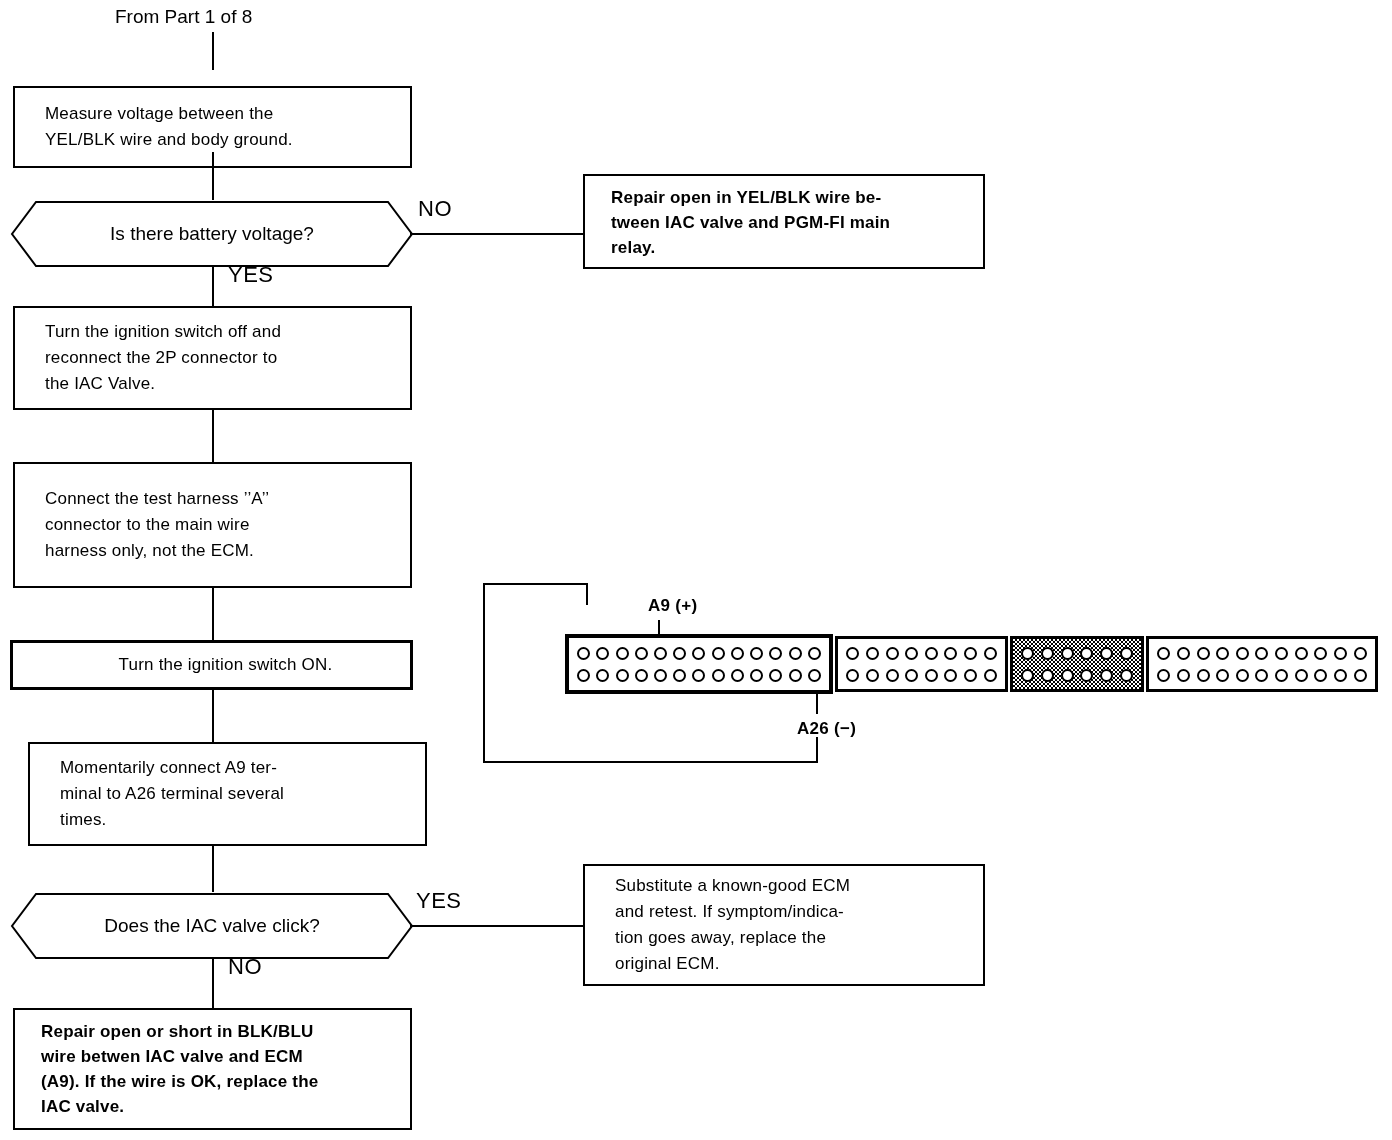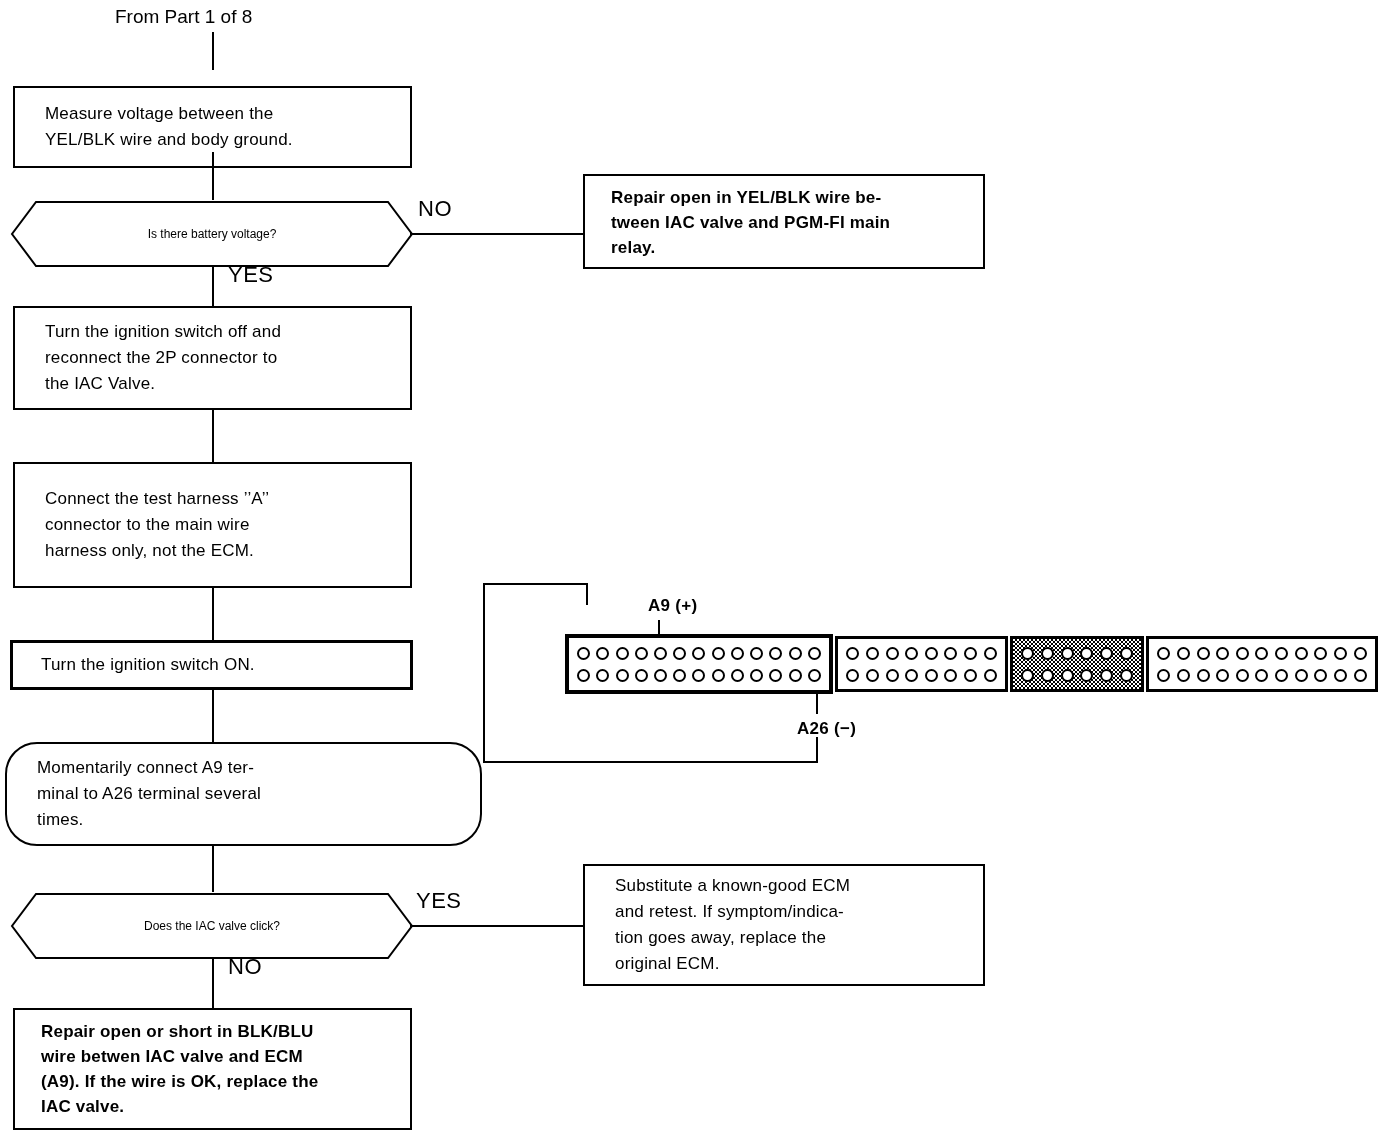--- a/index.html
+++ b/index.html
@@ -4,27 +4,27 @@
 <style>
   html,body{margin:0;padding:0;background:#fff;}
   body{width:1392px;height:1140px;position:relative;
        font-family:"Liberation Sans",sans-serif;color:#000;
        -webkit-font-smoothing:none;}
   #stage{position:absolute;left:0;top:0;width:1392px;height:1140px;overflow:hidden;}
 
   .node{position:absolute;box-sizing:border-box;border:2px solid #000;background:#fff;}
   .node .txt{position:absolute;left:30px;right:12px;top:50%;transform:translateY(-50%);
              font-size:17px;line-height:26px;letter-spacing:.2px;white-space:pre-line;}
-  .node.center .txt{left:0;right:0;margin-left:28px;}
+  .node.center .txt{left:0;right:0;text-align:center;margin-left:28px;}
   .node.bold .txt{font-weight:bold;left:26px;line-height:25px;}
 
   .hex{position:absolute;}
   .hex svg{display:block;}
   .hex .htxt{position:absolute;left:0;right:0;top:50%;transform:translateY(-50%);
-             text-align:center;font-size:12px;}
+             text-align:center;font-size:19px;}
 
   .ln{position:absolute;background:#000;}
   .vln{width:2px;}
   .hln{height:2px;}
 
   .lbl{position:absolute;font-size:22px;letter-spacing:.5px;white-space:nowrap;}
   .hdr{position:absolute;font-size:19px;white-space:nowrap;}
 
   
   .connblk{position:absolute;box-sizing:border-box;background:#fff;
@@ -87,21 +87,21 @@
 connector   to   the   main   wire
 harness only, not the ECM.</div>
   </div>
   <div class="ln vln" style="left:212px;top:588px;height:52px;"></div>
 
   <div class="node center" style="left:10px;top:640px;width:403px;height:50px;border-width:3px;">
     <div class="txt">Turn the ignition switch ON.</div>
   </div>
   <div class="ln vln" style="left:212px;top:690px;height:52px;"></div>
 
-  <div class="node" style="left:5px;top:742px;width:477px;height:104px;border-radius:32px;">
+  <div class="node" style="left:28px;top:742px;width:399px;height:104px;">
     <div class="txt">Momentarily   connect   A9   ter-
 minal  to  A26  terminal  several
 times.</div>
   </div>
   <div class="ln vln" style="left:212px;top:846px;height:46px;"></div>
 
   <div class="hex" style="left:10px;top:892px;width:404px;height:68px;">
     <svg width="404" height="68" viewBox="0 0 404 68">
       <polygon points="26,2 378,2 402,34 378,66 26,66 2,34" fill="#fff" stroke="#000" stroke-width="2"></polygon>
     </svg>

